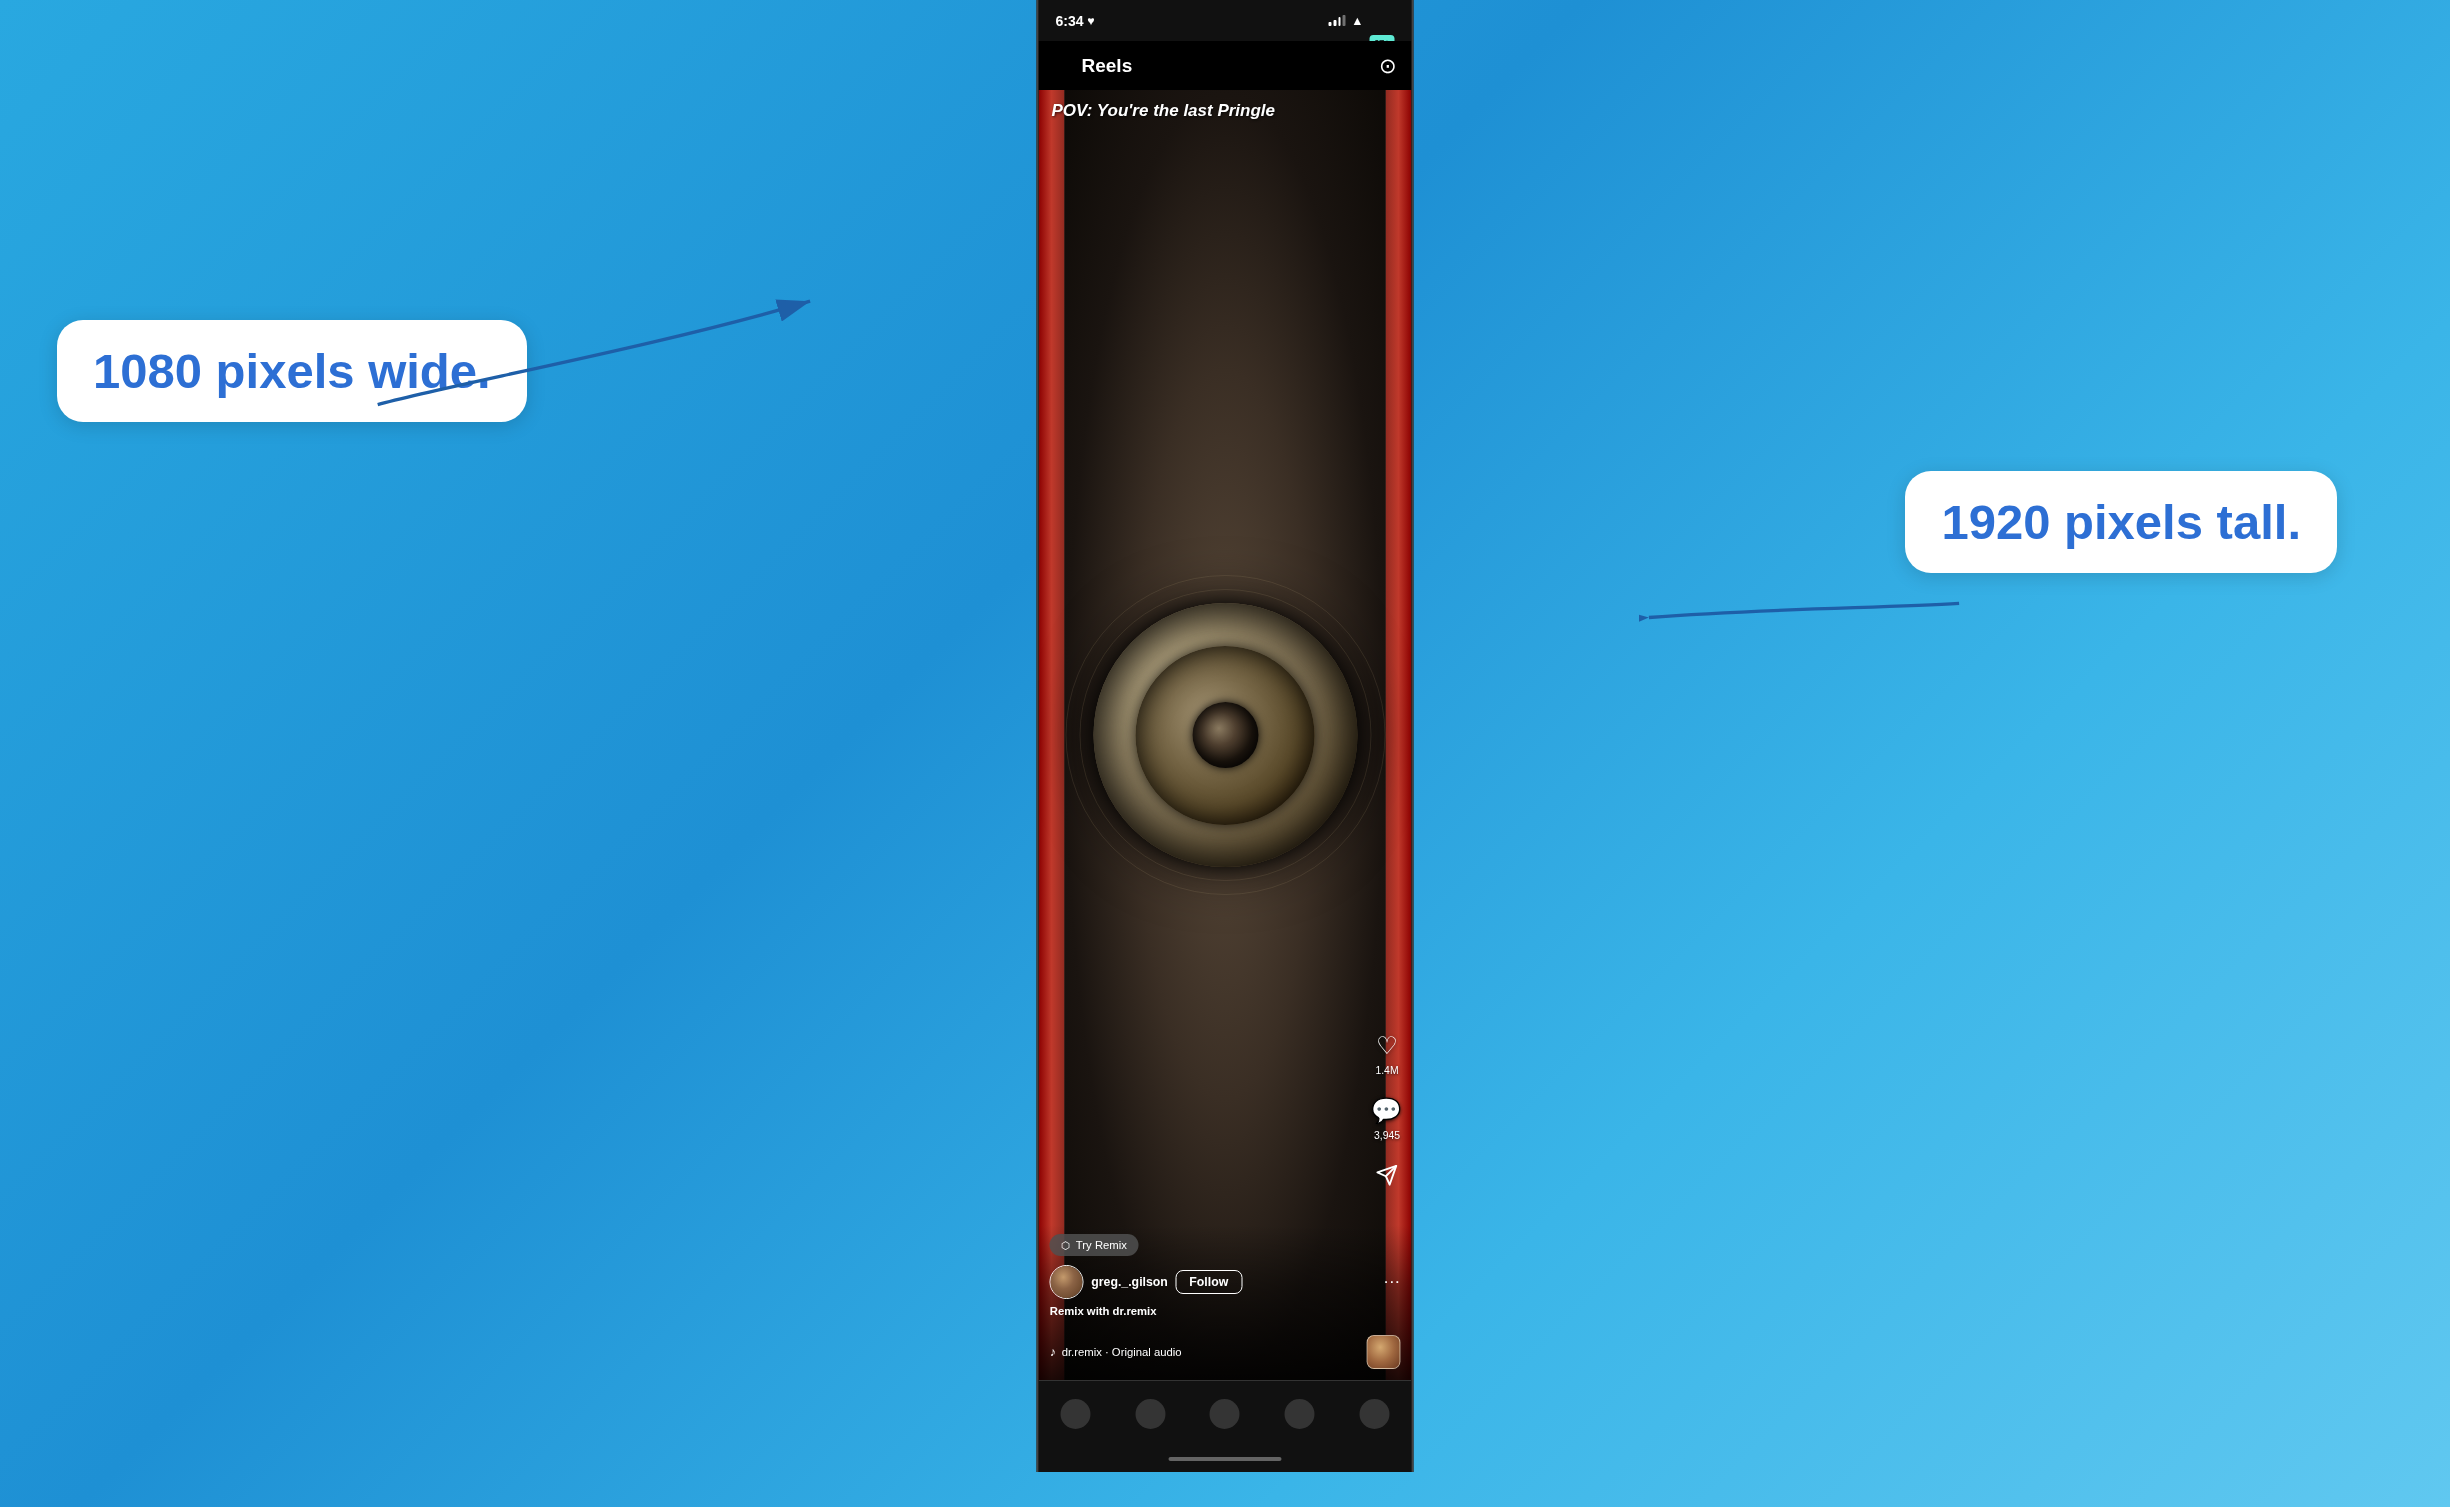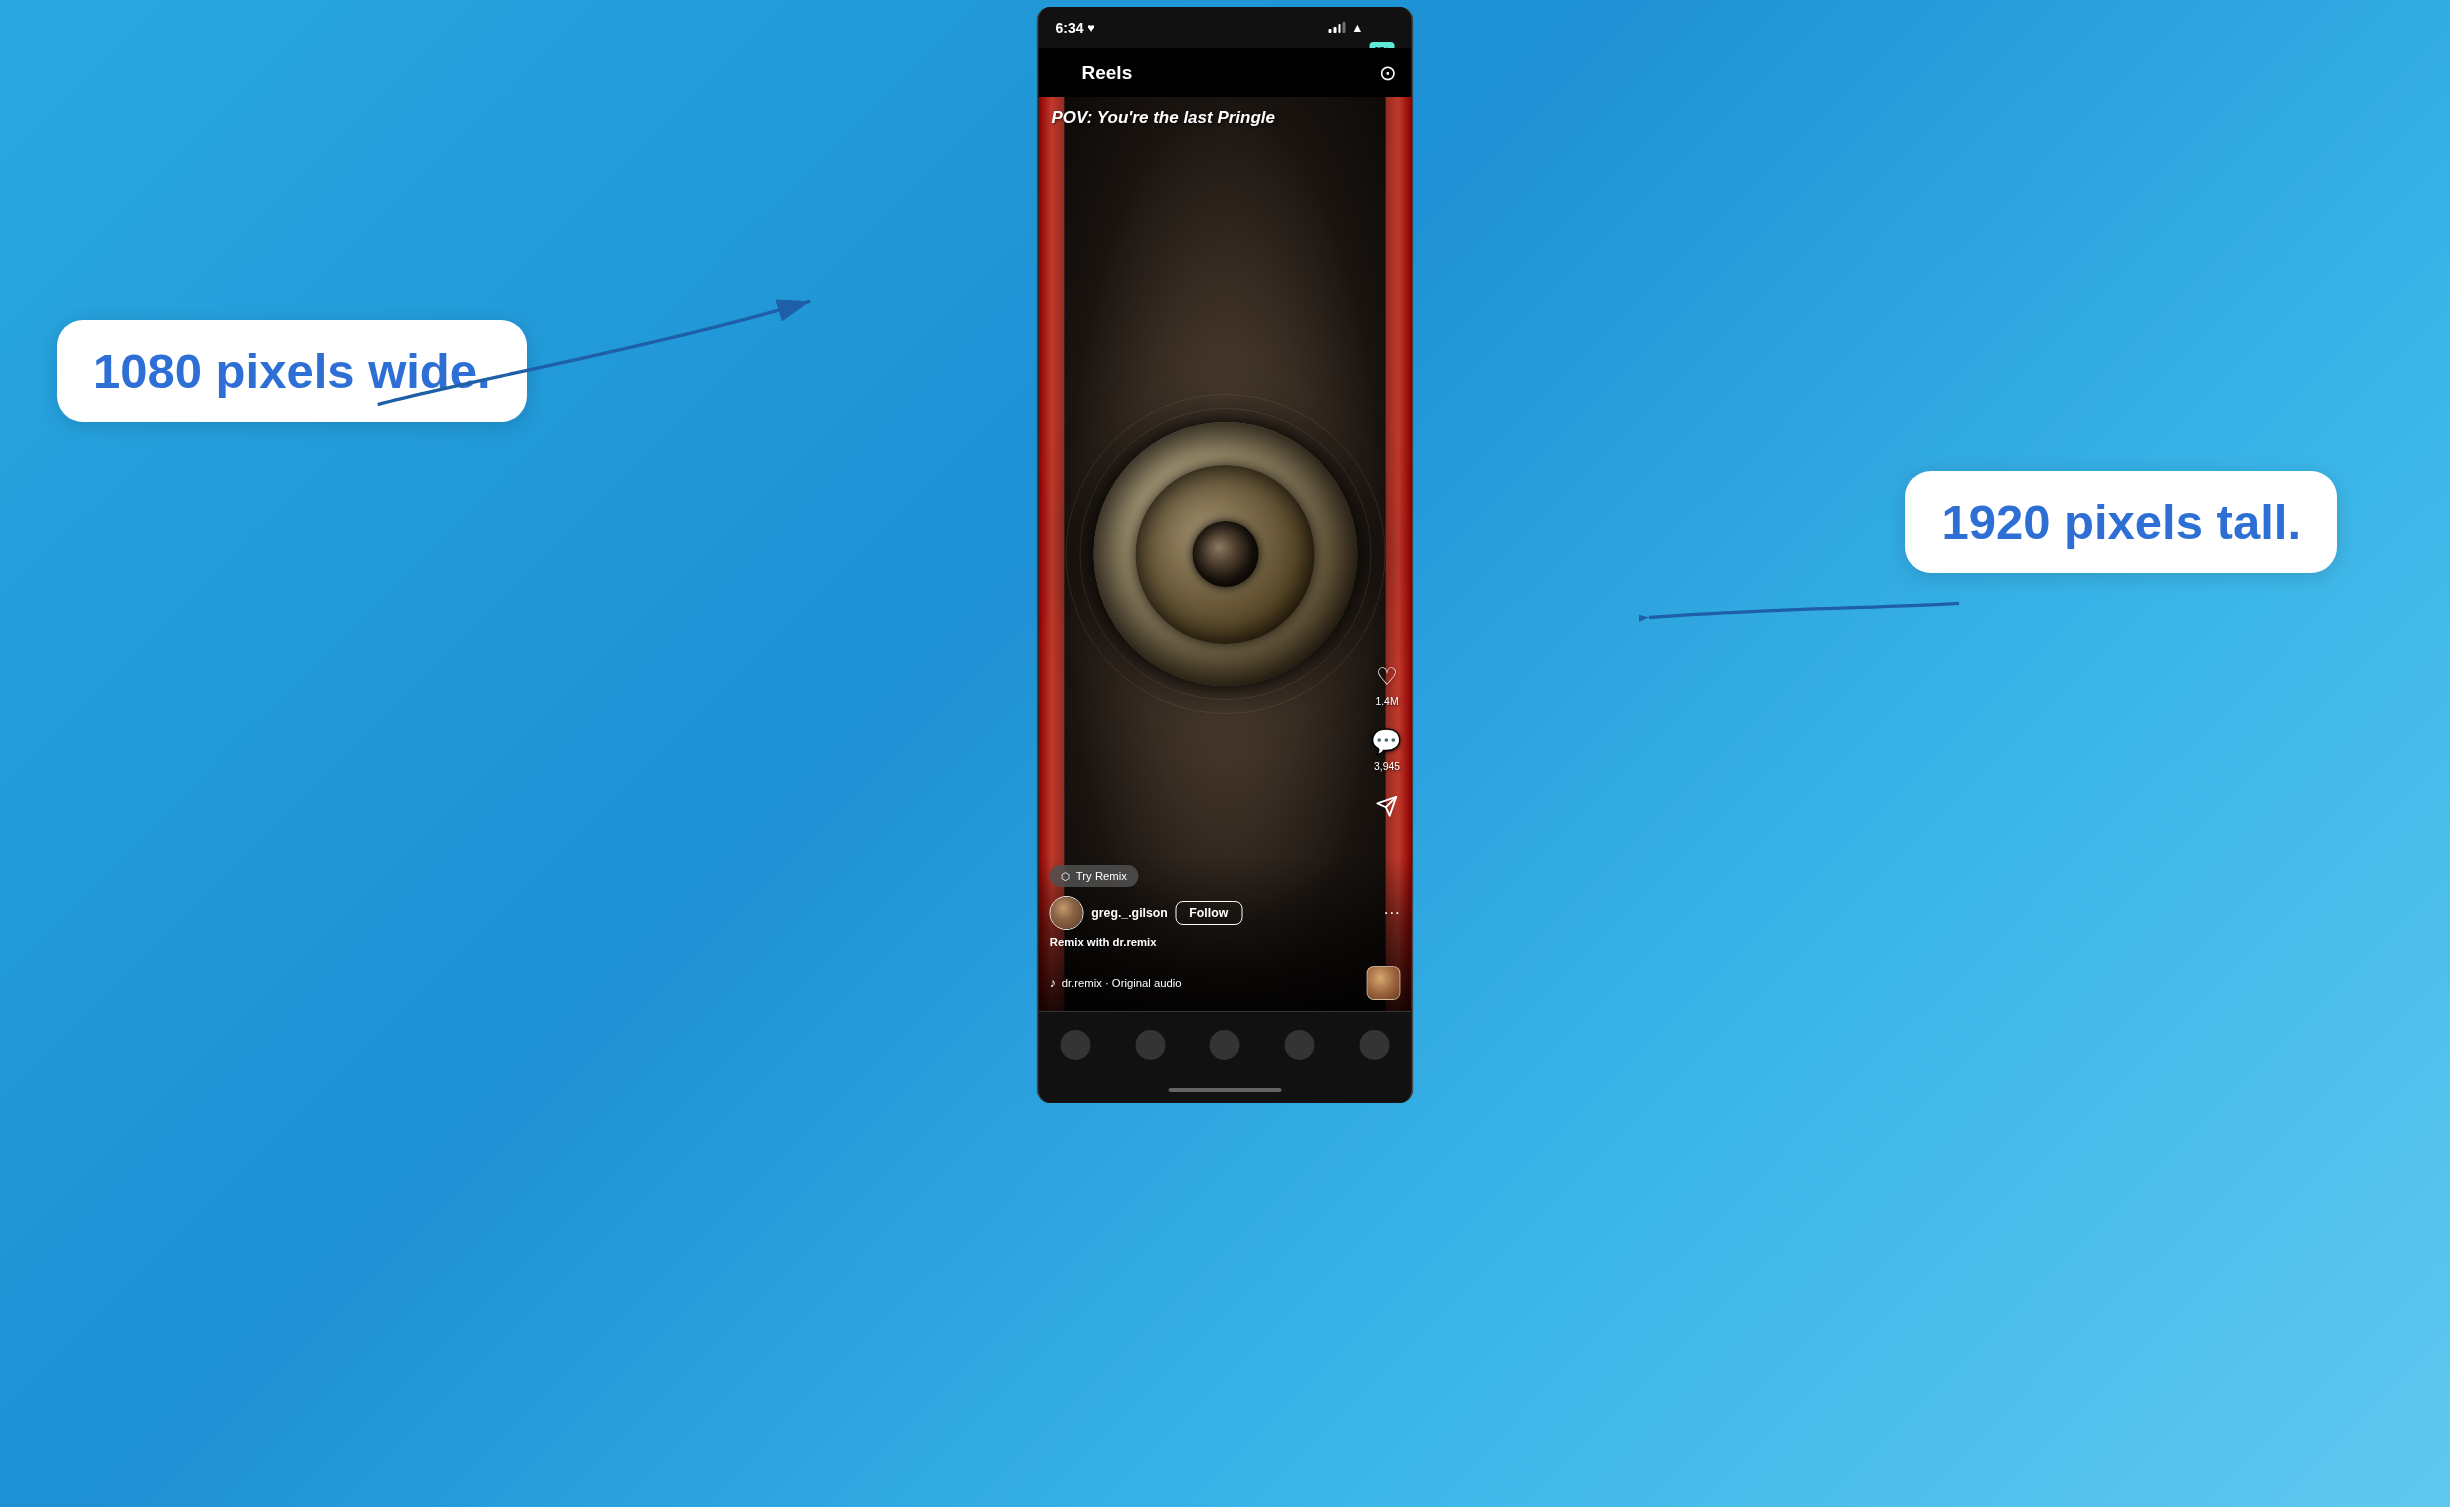--- a/index.html
+++ b/index.html
@@ -47,31 +47,30 @@
     .arrow-right {
       position: absolute;
       right: 481px;
       top: 547px;
     }
 
     
     .phone-frame {
       position: absolute;
       left: 50%;
-      top: 7px;
+      top: 0;
       transform: translateX(-50%);
       width: 377px;
-      height: 1096px;
+      height: 1472px;
       background: #111;
       border-left: 2.8px solid #444;
       border-right: 2.8px solid #444;
       overflow: hidden;
       display: flex;
       flex-direction: column;
-      border-radius: 14px;
     }
 
     
     .status-bar {
       background: #111;
       height: 41px;
       display: flex;
       align-items: center;
       justify-content: space-between;
       padding: 0 17px;

